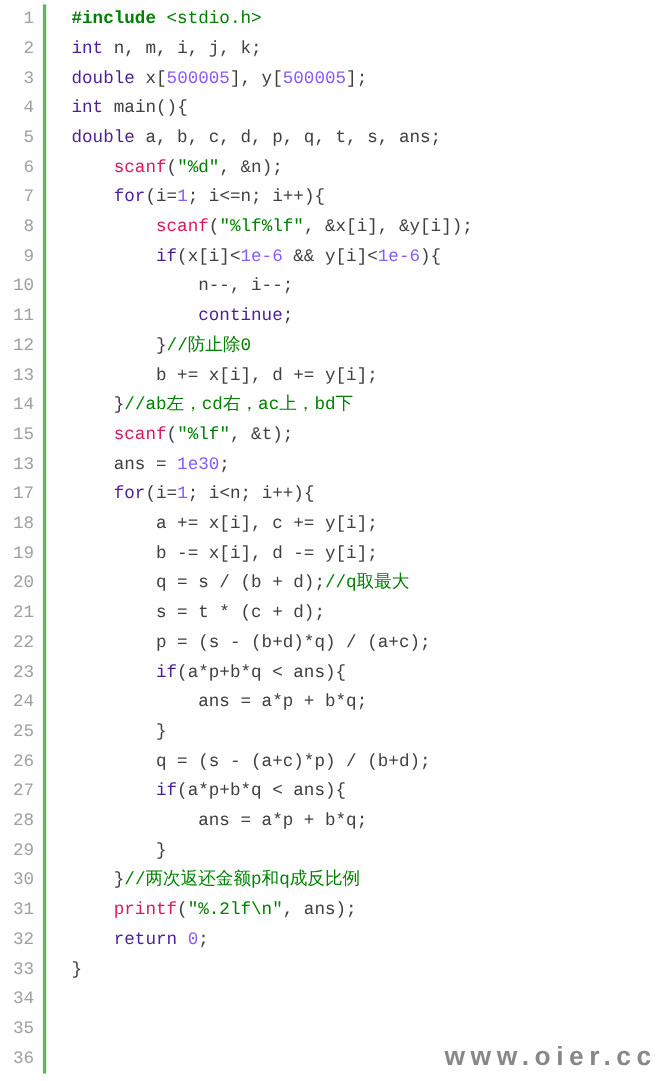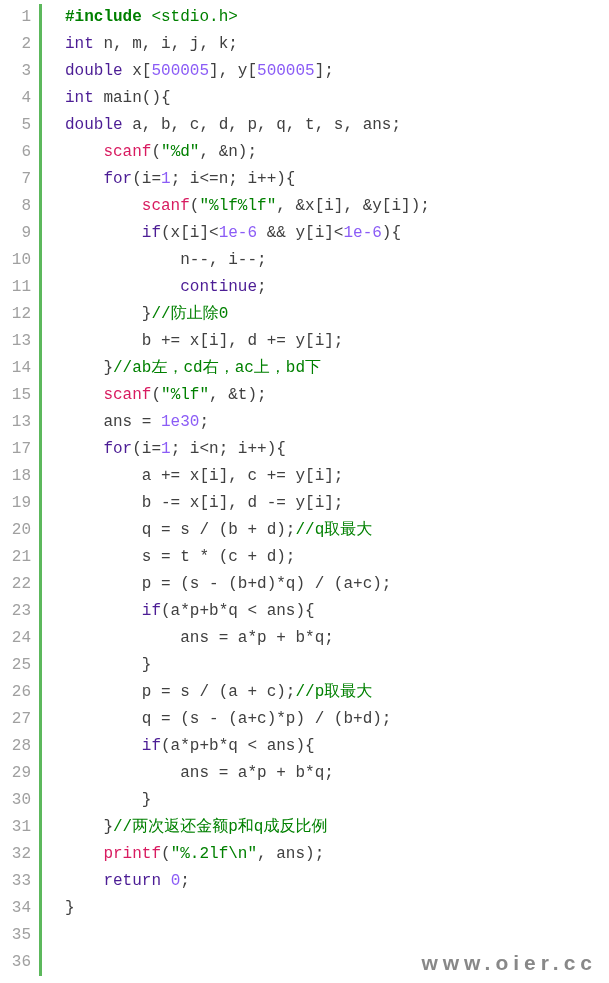--- a/index.html
+++ b/index.html
@@ -41,21 +41,21 @@
   .tok-str { color: #008000; }
   .tok-cmt { color: #008000; }
   .tok-num { color: #8b5cf6; }
   .tok-op, .tok-plain { color: #404040; }
   .watermark {
     position: absolute;
     right: 12px;
     bottom: 5px;
     color: #888888;
     font-family: Verdana, Arial, sans-serif;
-    font-size: 21px;
+    font-size: 24px;
     font-weight: bold;
     letter-spacing: 5px;
     margin-left: 44px;
   }
 </style>
 </head>
 <body>
 
 <div class="code-container">
   <div class="gutter">
@@ -115,21 +115,20 @@
       <div class="line"><span>    </span><span class="tok-plain">ans = </span><span class="tok-num">1e30</span><span class="tok-plain">;</span></div>
       <div class="line"><span>    </span><span class="tok-kw">for</span><span class="tok-plain">(i=</span><span class="tok-num">1</span><span class="tok-plain">; i&lt;n; i++){</span></div>
       <div class="line"><span>        </span><span class="tok-plain">a += x[i], c += y[i];</span></div>
       <div class="line"><span>        </span><span class="tok-plain">b -= x[i], d -= y[i];</span></div>
       <div class="line"><span>        </span><span class="tok-plain">q = s / (b + d);</span><span class="tok-cmt">//q取最大</span></div>
       <div class="line"><span>        </span><span class="tok-plain">s = t * (c + d);</span></div>
       <div class="line"><span>        </span><span class="tok-plain">p = (s - (b+d)*q) / (a+c);</span></div>
       <div class="line"><span>        </span><span class="tok-kw">if</span><span class="tok-plain">(a*p+b*q &lt; ans){</span></div>
       <div class="line"><span>            </span><span class="tok-plain">ans = a*p + b*q;</span></div>
       <div class="line"><span>        </span><span class="tok-plain">}</span></div>
-      <div class="line"><span>        </span><span class="tok-plain">p = s / (a + c);</span><span class="tok-cmt">//p取最大</span></div>
       <div class="line"><span>        </span><span class="tok-plain">q = (s - (a+c)*p) / (b+d);</span></div>
       <div class="line"><span>        </span><span class="tok-kw">if</span><span class="tok-plain">(a*p+b*q &lt; ans){</span></div>
       <div class="line"><span>            </span><span class="tok-plain">ans = a*p + b*q;</span></div>
       <div class="line"><span>        </span><span class="tok-plain">}</span></div>
       <div class="line"><span>    </span><span class="tok-plain">}</span><span class="tok-cmt">//两次返还金额p和q成反比例</span></div>
       <div class="line"><span>    </span><span class="tok-fn">printf</span><span class="tok-plain">(</span><span class="tok-str">"%.2lf\n"</span><span class="tok-plain">, ans);</span></div>
       <div class="line"><span>    </span><span class="tok-kw">return</span><span class="tok-plain"> </span><span class="tok-num">0</span><span class="tok-plain">;</span></div>
       <div class="line"><span></span><span class="tok-plain">}</span></div>
     </div>
 </div>

